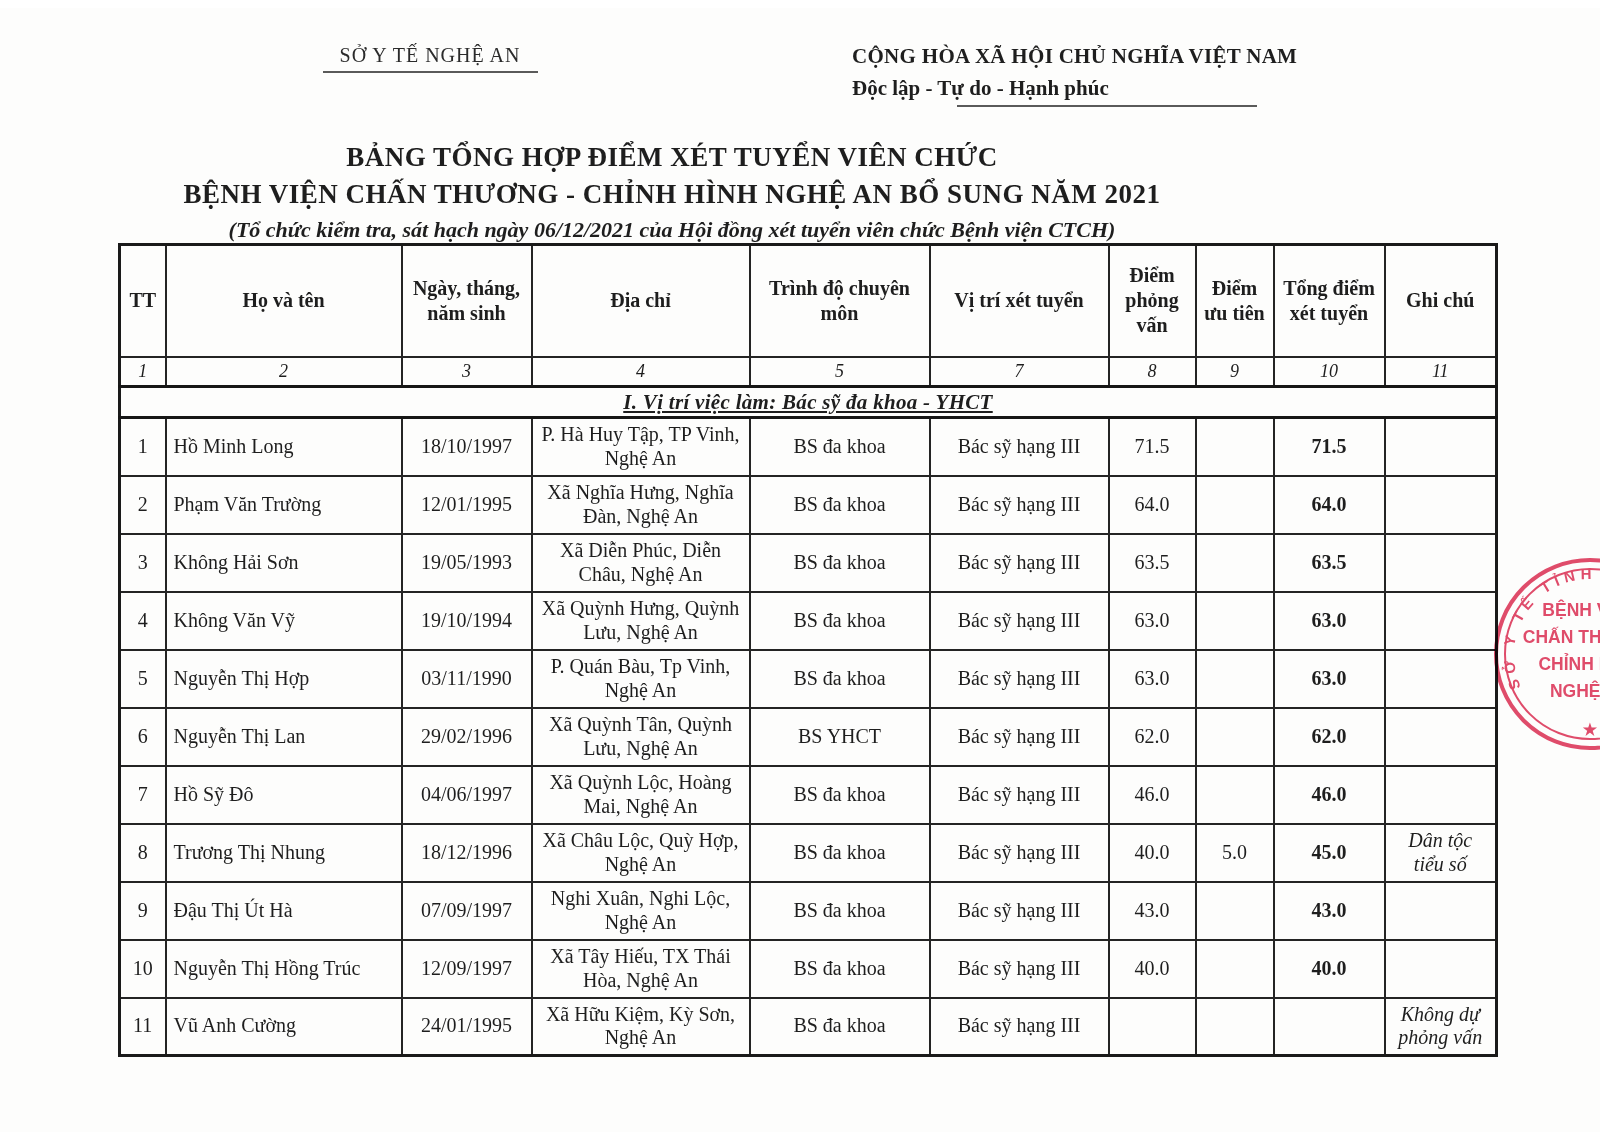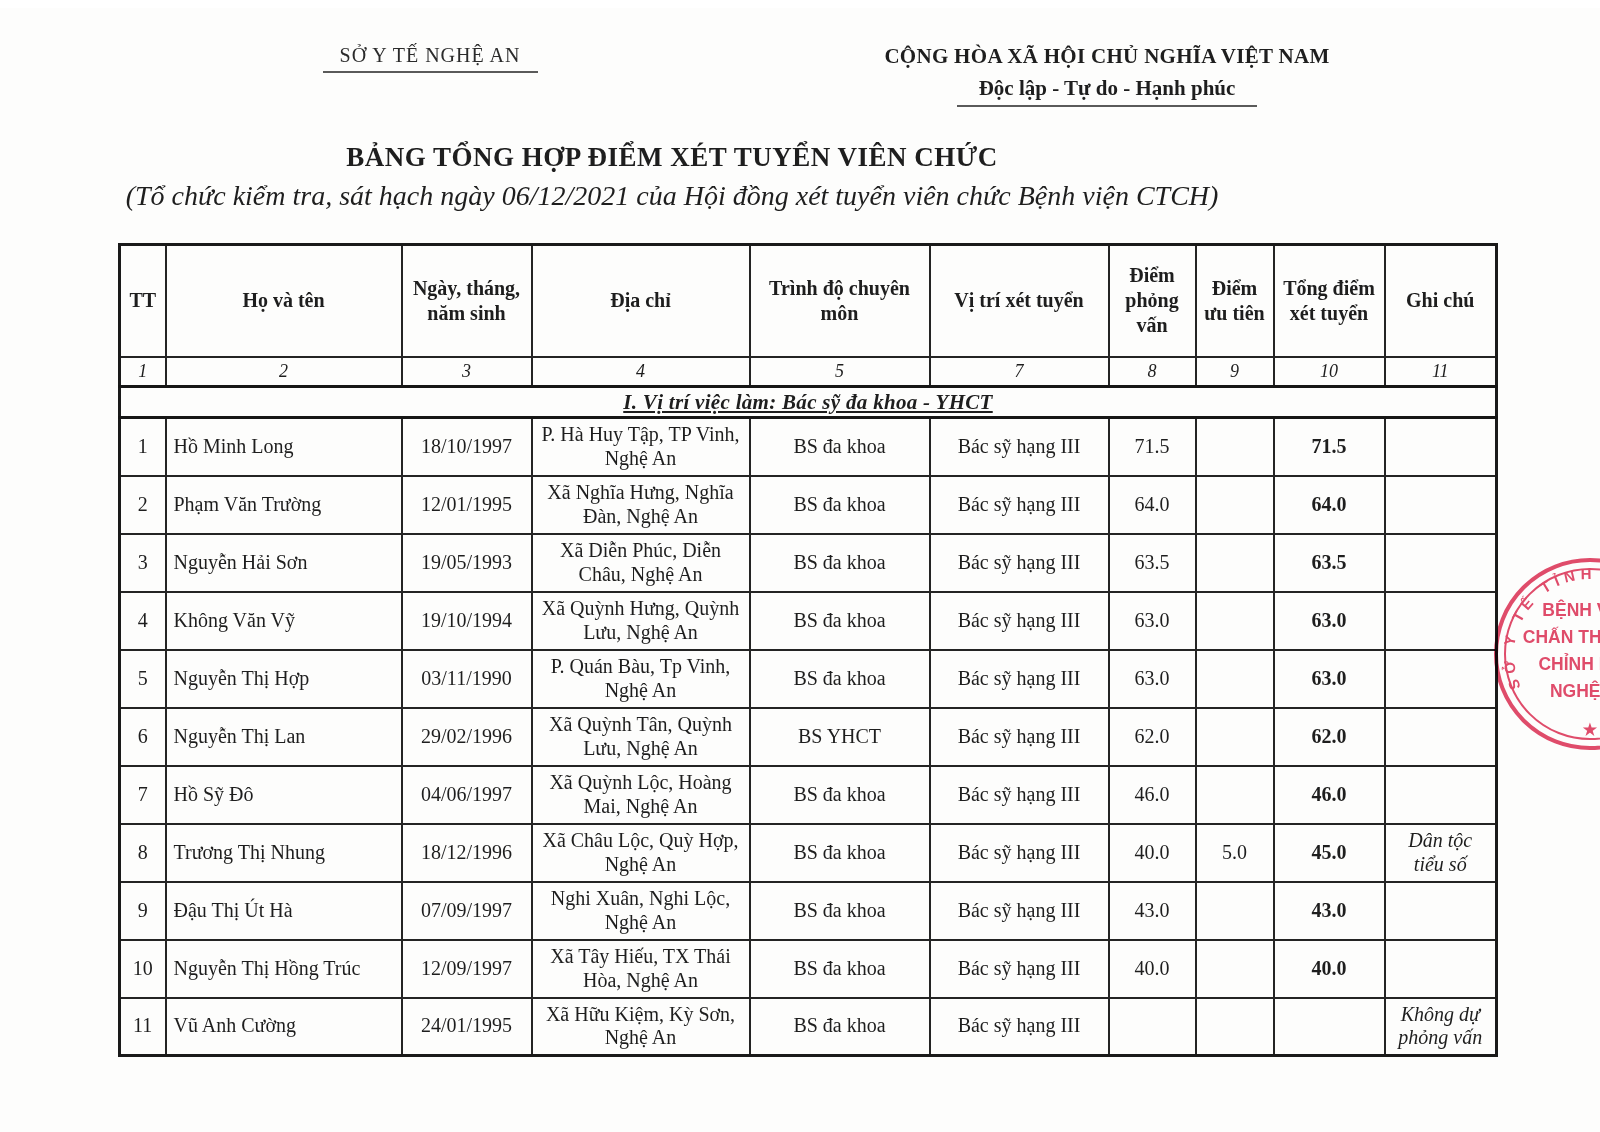--- a/index.html
+++ b/index.html
@@ -7,33 +7,33 @@
   .page {
     position:relative; width:1600px; height:1132px;
     background:#fdfdfc; overflow:hidden;
     font-family:"Liberation Serif", serif;
     color:#1e1e1e;
     margin-top:8px;
   }
   
   .header { position:absolute; top:36px; left:0; width:1600px; display:flex; }
   .header-left  { width:530px; margin-left:165px; text-align:center; }
-  .header-right { width:510px; margin-left:auto; margin-right:238px; text-align:center; }
+  .header-right { width:510px; margin-left:auto; margin-right:238px; text-align:left; }
   .org-line1  { font-size:20px; letter-spacing:1px; color:#2b2b2b; }
   .org-line2  { font-size:21px; font-weight:bold; margin-top:6px; letter-spacing:.3px; }
   .rule       { height:2px; background:#5a5a5a; margin:4px auto 0; }
   .rule-left  { width:215px; }
   .rule-right { width:300px; }
   .nat-line1  { font-size:21px; font-weight:bold; letter-spacing:.3px; }
   .nat-line2  { font-size:21px; font-weight:bold; margin-top:7px; }
   
   .title-block { position:absolute; top:134px; left:0; width:1344px; text-align:center; }
   .title-1 { font-size:27px; font-weight:bold; letter-spacing:.5px; }
   .title-2 { font-size:27px; font-weight:bold; letter-spacing:.5px; margin-top:6px; }
-  .subtitle { font-size:28px; font-style:italic; margin-top:7px; }
+  .subtitle { font-size:22px; font-style:italic; margin-top:7px;font-weight:bold; }
   
   table.score {
     position:absolute; top:235px; left:118px;
     width:1377px; border-collapse:collapse; table-layout:fixed;
     border:3px solid #1a1a1a;
   }
   .score th, .score td {
     border:2px solid #242424;
     vertical-align:middle; text-align:center;
     overflow:hidden;
@@ -82,20 +82,21 @@
     </div>
     <div class="header-right">
       <div class="nat-line1">CỘNG HÒA XÃ HỘI CHỦ NGHĨA VIỆT NAM</div>
       <div class="nat-line2">Độc lập - Tự do - Hạnh phúc</div>
       <div class="rule rule-right"></div>
     </div>
   </div>
 
   <div class="title-block">
     <div class="title-1">BẢNG TỔNG HỢP ĐIỂM XÉT TUYỂN VIÊN CHỨC</div>
+    <div class="title-2">BỆNH VIỆN CHẤN THƯƠNG - CHỈNH HÌNH NGHỆ AN BỔ SUNG NĂM 2021</div>
     <div class="subtitle">(Tổ chức kiểm tra, sát hạch ngày 06/12/2021 của Hội đồng xét tuyển viên chức Bệnh viện CTCH)</div>
   </div>
 
   <table class="score">
     <colgroup>
       <col style="width:46px">
         <col style="width:236px">
         <col style="width:130px">
       <col style="width:218px">
         <col style="width:180px">
@@ -154,21 +155,21 @@
     <td class="c-addr">Xã Nghĩa Hưng, Nghĩa Đàn, Nghệ An</td>
     <td class="c-deg">BS đa khoa</td>
     <td class="c-pos">Bác sỹ hạng III</td>
     <td class="c-score">64.0</td>
     <td class="c-score"></td>
     <td class="c-total">64.0</td>
     <td class="c-note"></td>
   </tr>
         <tr class="data-row">
     <td class="c-tt">3</td>
-    <td class="c-name">Nguyễn Hải Sơn</td>
+    <td class="c-name">Không Hải Sơn</td>
     <td class="c-dob">19/05/1993</td>
     <td class="c-addr">Xã Diễn Phúc, Diễn Châu, Nghệ An</td>
     <td class="c-deg">BS đa khoa</td>
     <td class="c-pos">Bác sỹ hạng III</td>
     <td class="c-score">63.5</td>
     <td class="c-score"></td>
     <td class="c-total">63.5</td>
     <td class="c-note"></td>
   </tr>
         <tr class="data-row">

